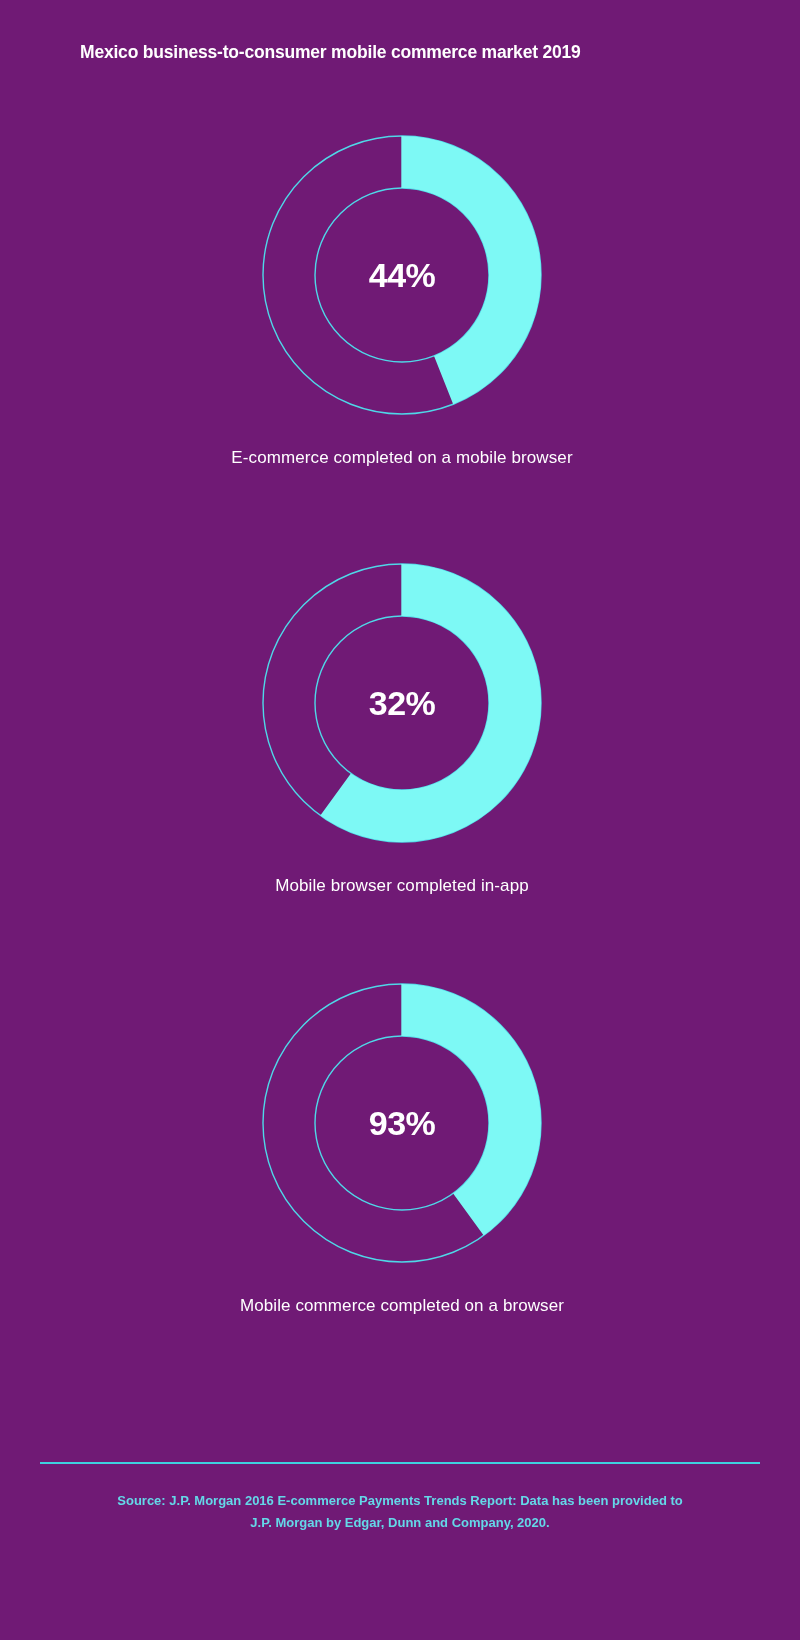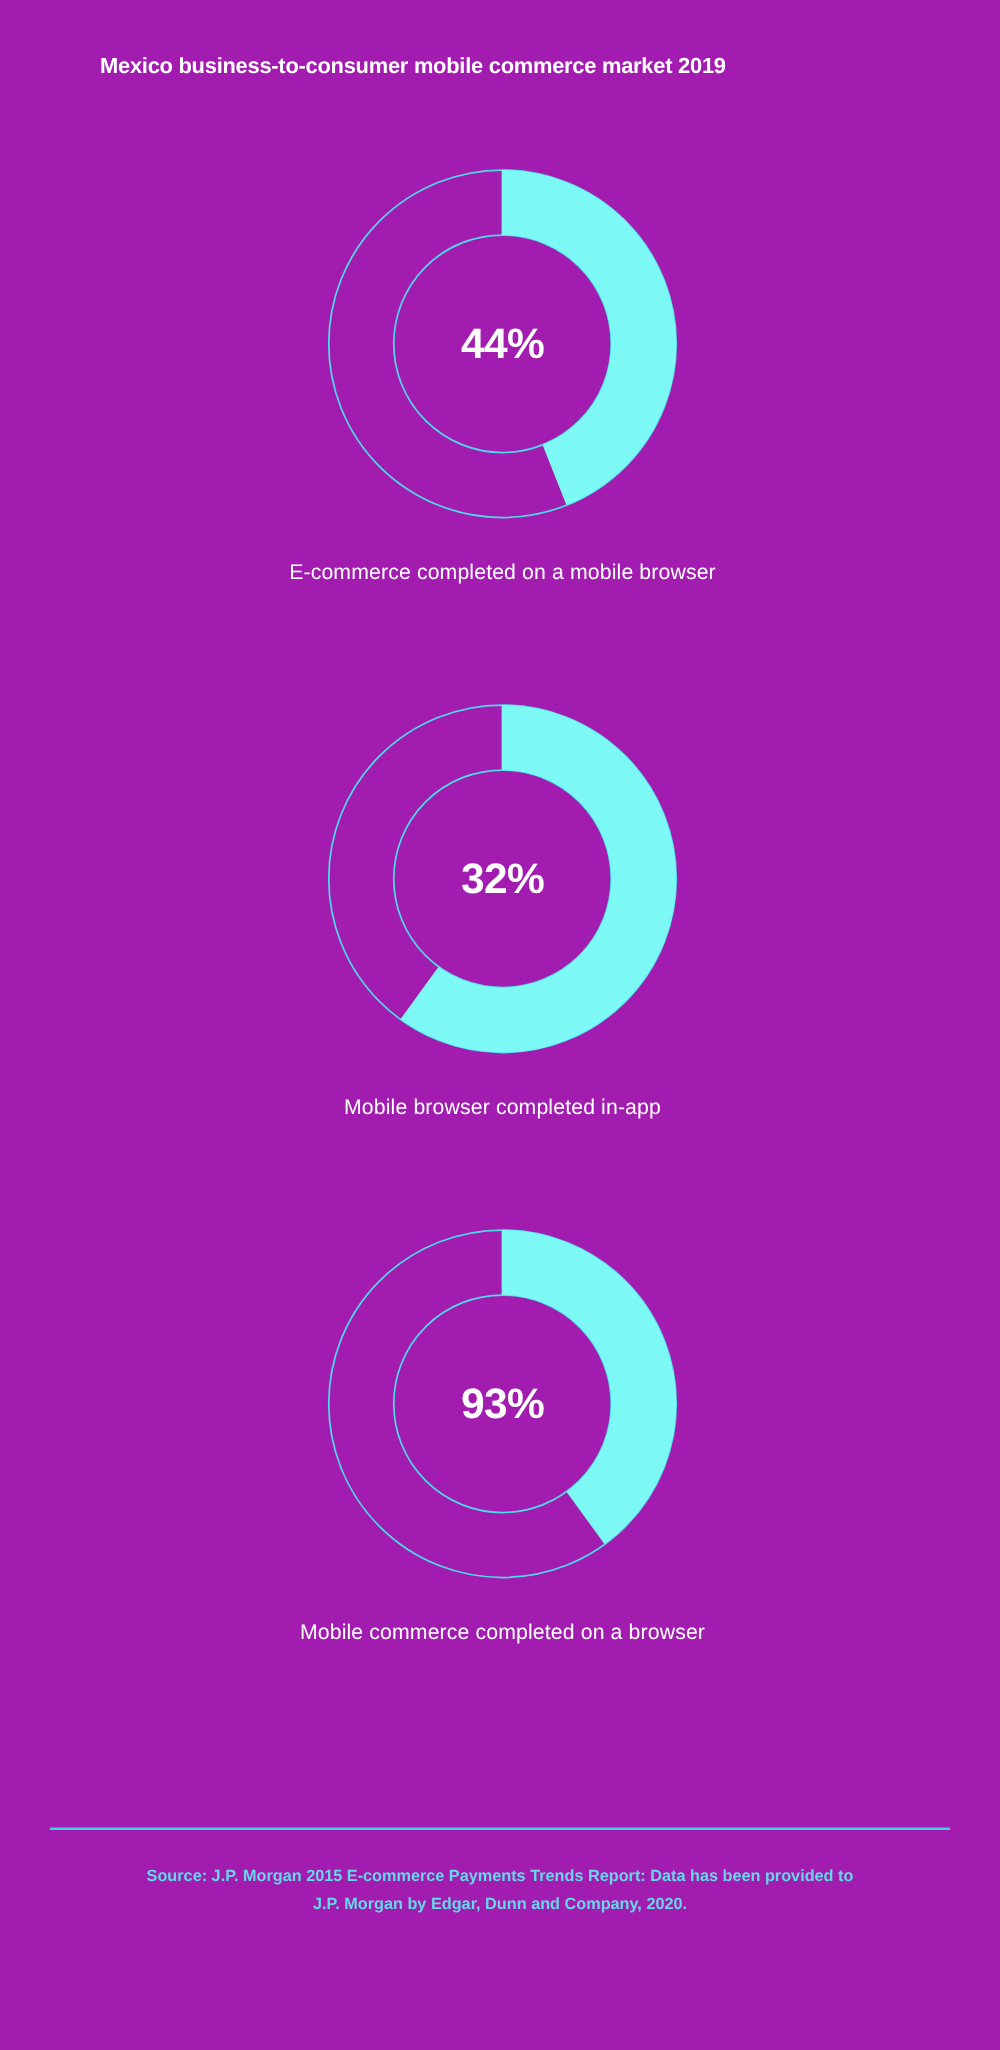--- a/index.html
+++ b/index.html
@@ -12,21 +12,21 @@
     height: 1640px;
     background: #060d30;
     font-family: "Liberation Sans", sans-serif;
     overflow: hidden;
     position: relative;
   }
   .infographic {
     position: relative;
     width: 800px;
     height: 1640px;
-    background: #a21caf;
+    background: #701a75;
     box-sizing: border-box;
   }
   .chart-title {
     position: absolute;
     left: 80px;
     top: 42px;
     font-size: 17.5px;
     font-weight: bold;
     color: #ffffff;
     letter-spacing: -0.2px;
@@ -144,17 +144,17 @@
         <line id="donut-tick-2-start" stroke="#7df9f5" stroke-width="1.4" x1="145.00" y1="6.00" x2="145.00" y2="58.00"></line>
       </svg>
       <div class="donut-value">93%</div>
     </div>
     <div class="donut-label">Mobile commerce completed on a browser</div>
   </div>
 
   <div class="footer-divider"></div>
 
   <div class="source-note">
-    <span>Source: J.P. Morgan 2015 E-commerce Payments Trends Report: Data has been provided to</span>
+    <span>Source: J.P. Morgan 2016 E-commerce Payments Trends Report: Data has been provided to</span>
     <span>J.P. Morgan by Edgar, Dunn and Company, 2020.</span>
   </div>
 
 </div>
 
 </body></html>

